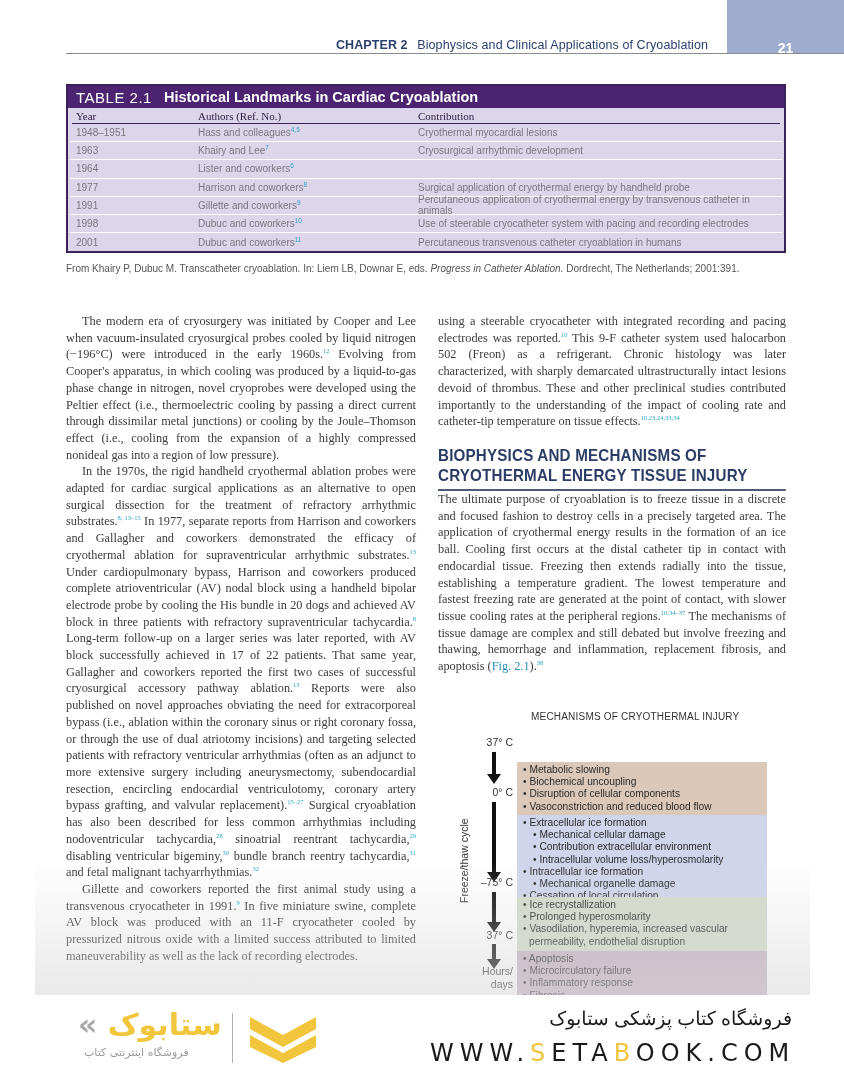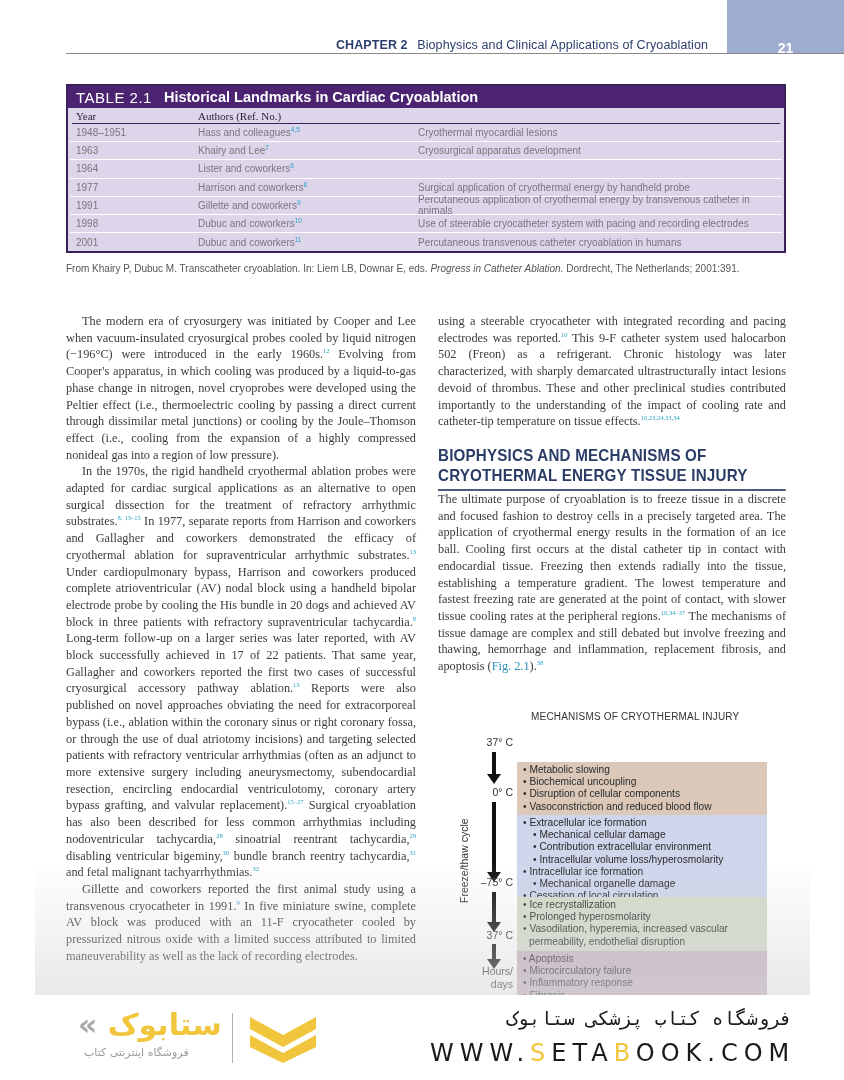--- a/index.html
+++ b/index.html
@@ -53,21 +53,21 @@
   .shade { position: absolute; left: 35px; top: 860px; width: 775px; height: 135px; background: linear-gradient(to bottom, rgba(255,255,255,0) 0%, rgba(215,215,215,0.55) 100%); pointer-events: none; }
 
   .banner { position: absolute; left: 0; top: 995px; width: 844px; height: 85px; background: #ffffff; }
   .logo { position: absolute; left: 70px; top: 12px; width: 260px; height: 60px; }
   .logo-text { position: absolute; left: 8px; top: 0; font-family: "DejaVu Sans", sans-serif; font-weight: bold; font-size: 30px; letter-spacing: -1px; }
   .logo-text .g { color: #a8a8a8; }
   .logo-text .y { color: #f1c63c; }
   .logo-sub { position: absolute; left: 14px; top: 39px; font-family: "DejaVu Sans", sans-serif; font-size: 11px; color: #9a9a9a; direction: rtl; }
   .logo-div { position: absolute; left: 162px; top: 6px; width: 1px; height: 50px; background: #b0b0b0; }
   .logo-chev { position: absolute; left: 178px; top: 6px; width: 70px; height: 50px; }
-  .shop-fa { position: absolute; left: 430px; top: 12px; width: 362px; text-align: right; font-family: Liberation Mono, monospace; font-size: 19px; color: #1a1a1a; direction: rtl; }
+  .shop-fa { position: absolute; left: 430px; top: 12px; width: 362px; text-align: right; font-family: Liberation Sans, sans-serif; font-size: 19px; color: #1a1a1a; direction: rtl; }
   .shop-url { position: absolute; left: 430px; top: 44px; width: 362px; text-align: center; font-family: "DejaVu Sans", sans-serif; font-size: 24px; letter-spacing: 6px; color: #1a1a1a; }
   .shop-url .hl { color: #f1c63c; }
 </style>
 </head>
 <body>
 
 <div class="page-tab"></div>
 <div class="page-num">21</div>
 <div class="running-head">
   <span class="chap">CHAPTER 2</span>
@@ -76,30 +76,31 @@
 <div class="head-rule"></div>
 
 <div class="tbl">
   <div class="tbl-title">
     <span class="num">TABLE 2.1</span>
     <span class="ttl">Historical Landmarks in Cardiac Cryoablation</span>
   </div>
   <div class="tbl-head">
     <span class="c-year">Year</span>
     <span class="c-auth">Authors (Ref. No.)</span>
+    <span class="c-contrib">Contribution</span>
   </div>
   <div class="tbl-row">
     <span class="c-year">1948–1951</span>
     <span class="c-auth"><span>Hass and colleagues</span><sup>4,5</sup></span>
     <span class="c-contrib">Cryothermal myocardial lesions</span>
   </div>
   <div class="tbl-row">
     <span class="c-year">1963</span>
     <span class="c-auth"><span>Khairy and Lee</span><sup>7</sup></span>
-    <span class="c-contrib">Cryosurgical apparatus development</span>
+    <span class="c-contrib">Cryosurgical arrhythmic development</span>
   </div>
   <div class="tbl-row">
     <span class="c-year">1964</span>
     <span class="c-auth"><span>Lister and coworkers</span><sup>6</sup></span>
   </div>
   <div class="tbl-row">
     <span class="c-year">1977</span>
     <span class="c-auth"><span>Harrison and coworkers</span><sup>8</sup></span>
     <span class="c-contrib">Surgical application of cryothermal energy by handheld probe</span>
   </div>

